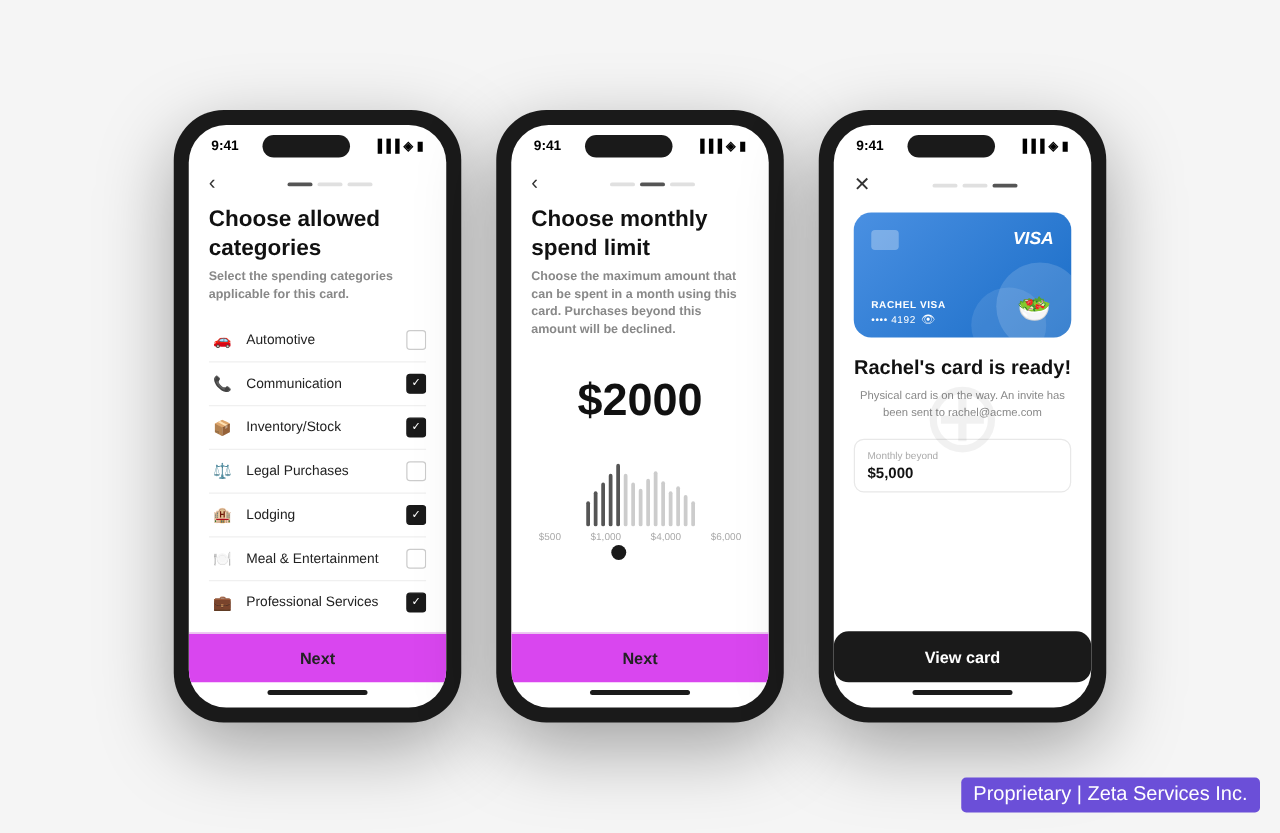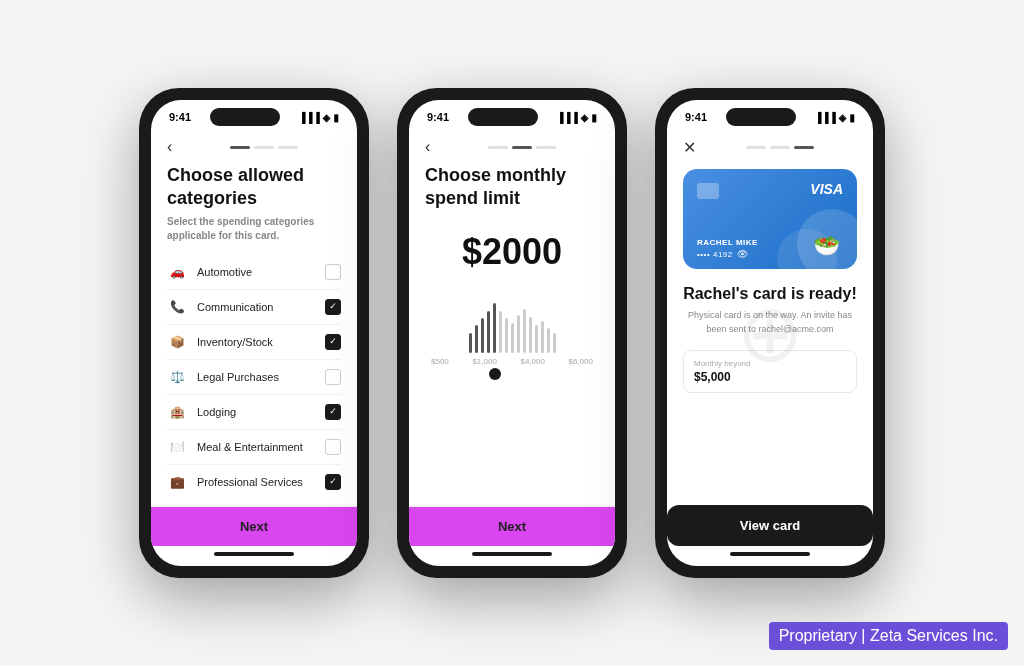--- a/index.html
+++ b/index.html
@@ -524,20 +524,21 @@
         <span class="nav-back">‹</span>
         <div class="nav-dots">
           <div class="nav-dot"></div>
           <div class="nav-dot active"></div>
           <div class="nav-dot"></div>
         </div>
       </div>
 
       <div class="screen-content">
         <div class="screen-title">Choose monthly spend limit</div>
+        <div class="screen-subtitle">Choose the maximum amount that can be spent in a month using this card. Purchases beyond this amount will be declined.</div>
 
         <div class="spend-amount">$2000</div>
 
         <div class="slider-container">
           <div class="slider-track">
             <div class="slider-bar active" style="height:20px"></div>
             <div class="slider-bar active" style="height:28px"></div>
             <div class="slider-bar active" style="height:35px"></div>
             <div class="slider-bar active" style="height:42px"></div>
             <div class="slider-bar active" style="height:50px"></div>
@@ -595,21 +596,21 @@
       <div class="screen-content">
 
         <div class="phone3-bg-logo">⊕</div>
 
         <div class="card-visual">
           <div class="card-decoration"></div>
           <div class="card-decoration2"></div>
           <div class="card-chip"></div>
           <div class="card-visa">VISA</div>
           <div class="card-bowl-icon">🥗</div>
-          <div class="card-name">RACHEL MIKE</div>
+          <div class="card-name">RACHEL VISA</div>
           <div class="card-number">
             <span>•••• 4192</span>
             <span style="font-size:9px">👁</span>
           </div>
         </div>
 
         <div class="ready-title">Rachel's card is ready!</div>
         <div class="ready-subtitle">Physical card is on the way. An invite has been sent to rachel@acme.com</div>
 
         <div class="card-info-row">

